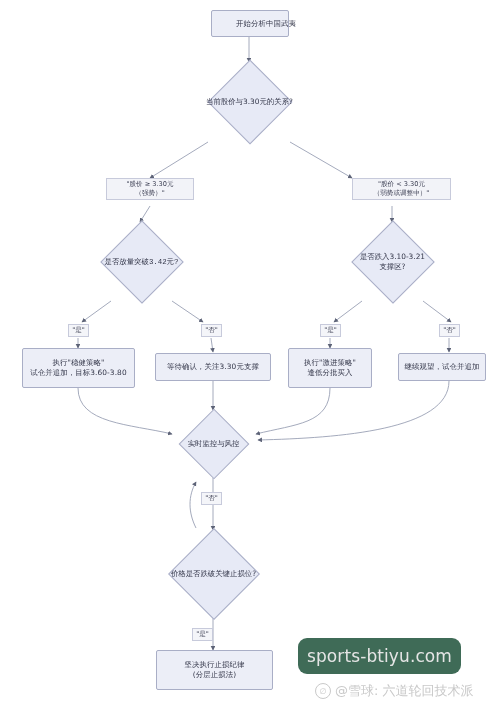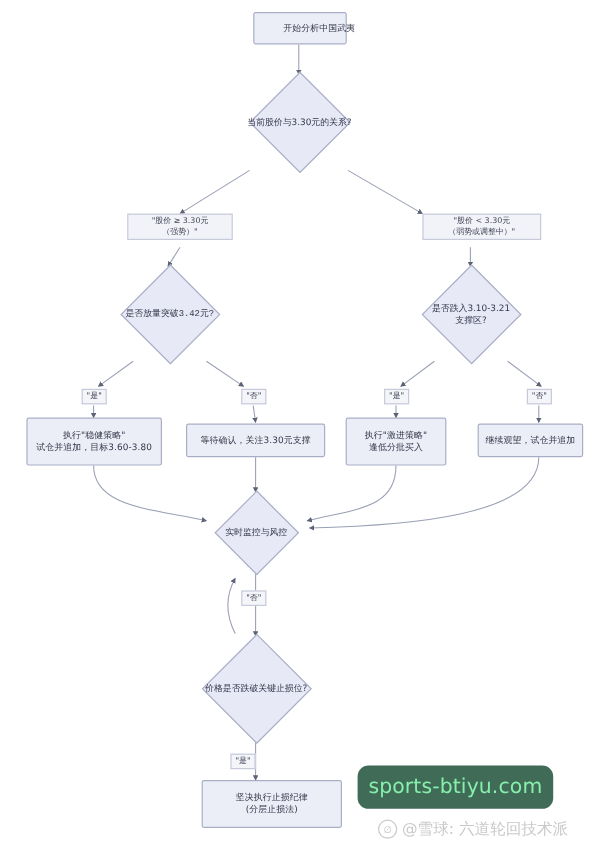--- a/index.html
+++ b/index.html
@@ -94,21 +94,21 @@
     background: #f4f5f9;
   }
   
   #site-badge {
     position: absolute;
     background: #3f6b57;
     border-radius: 9px;
     display: flex;
     align-items: center;
     justify-content: center;
-    color: #86efac;
+    color: #e5e5e5;
     font-size: 17px;
     letter-spacing: .1px;
     z-index: 20;
   }
   #watermark {
     position: absolute;
     display: flex;
     align-items: center;
     gap: 4px;
     color: #c9c9c9;
@@ -244,21 +244,21 @@
     </span>
   </div>
 
   <div class="node diamond" style="left:144px; top:530px; width:139px; height:88px;">
     <div class="dsq" style="width:63px; height:63px;"></div>
     <span class="dtxt">
       <span class="l">价格是否跌破关键止损位?</span>
     </span>
   </div>
 
-  <div class="node box" style="left:156px; top:650px; width:117px; height:40px;margin-left:12px;">
+  <div class="node box" style="left:156px; top:650px; width:117px; height:40px;">
     <span class="lines">
       <span class="l">坚决执行止损纪律</span>
       <span class="l">(分层止损法)</span>
     </span>
   </div>
 
   <div class="elabel" style="left:106px; top:178px; width:88px;">
     <span class="l">"股价 ≥ 3.30元</span>
     <span class="l">（强势）"</span>
   </div>

